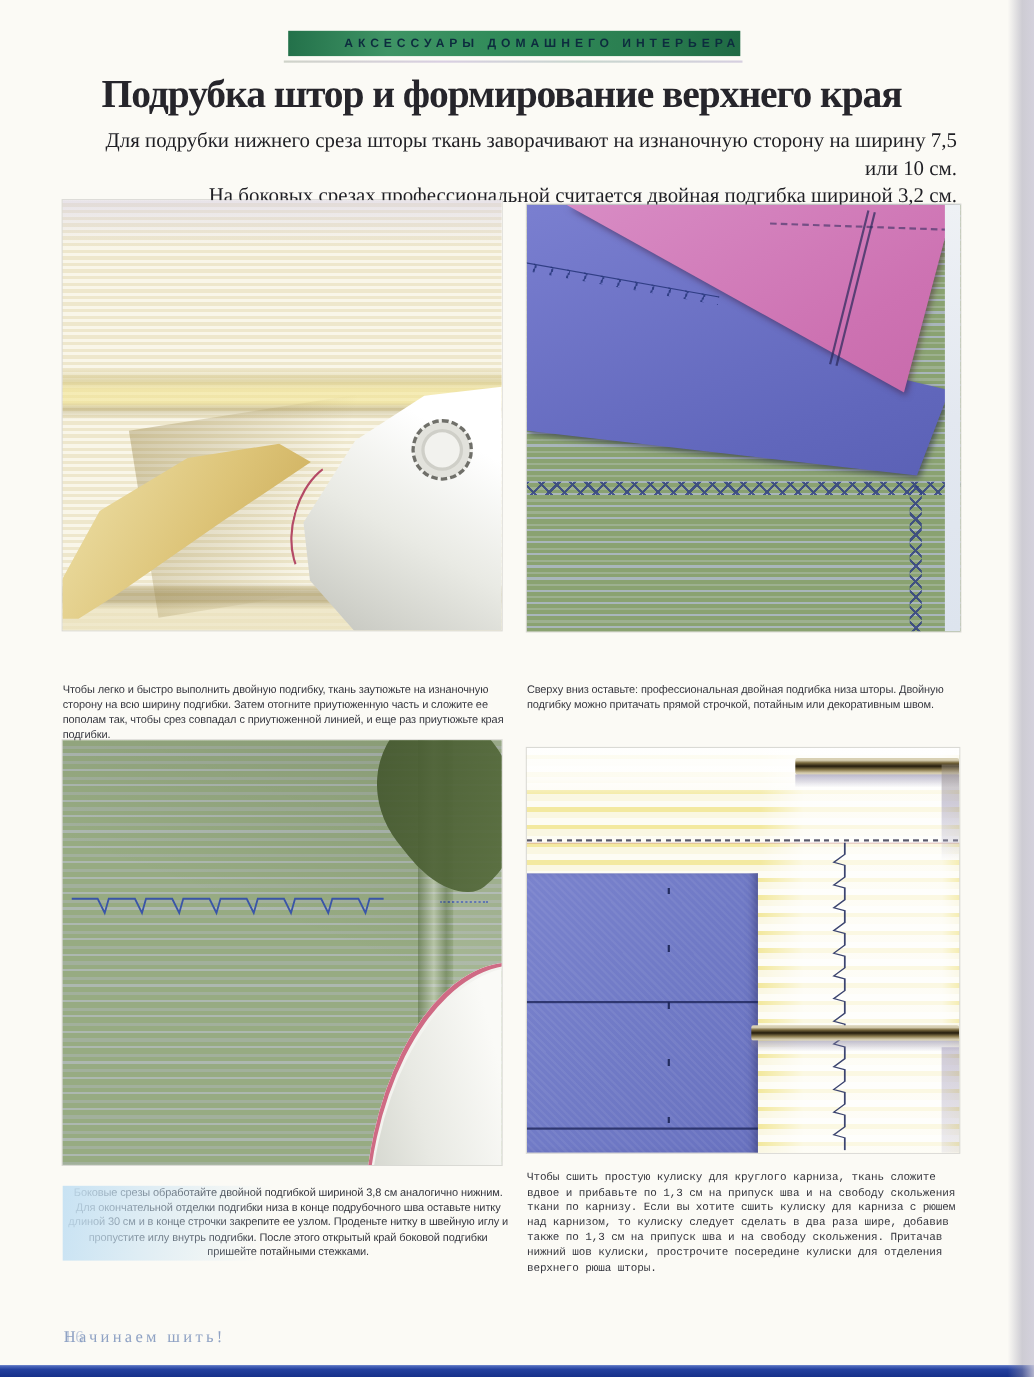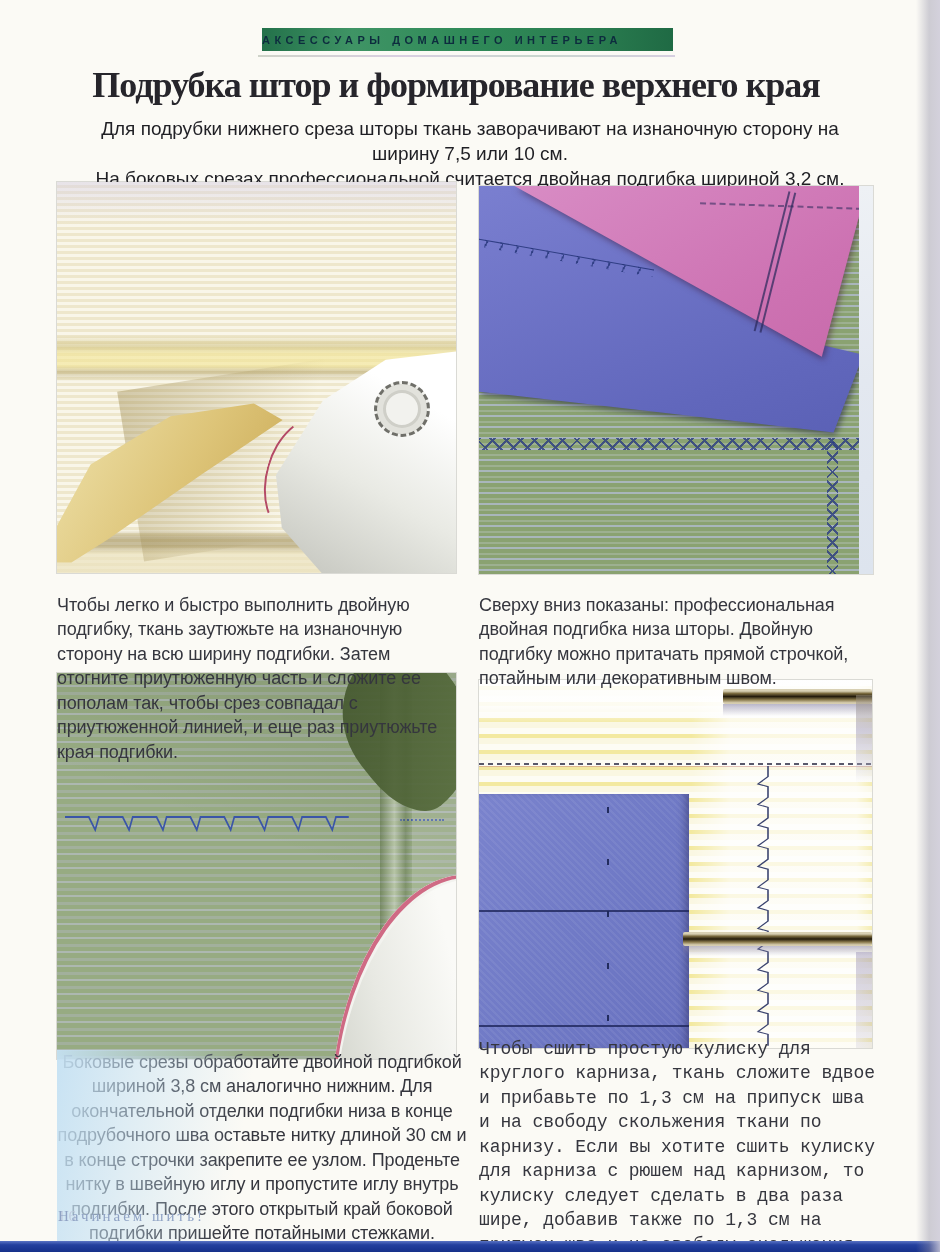--- a/index.html
+++ b/index.html
@@ -3,28 +3,28 @@
 <meta charset="utf-8">
 <style>
   html,body{margin:0;padding:0;background:#e8e8e8;}
   #page{position:relative;width:940px;height:1252px;margin:0 auto;background:#fbfaf5;
         font-family:"Liberation Sans",sans-serif;overflow:hidden;}
   #page *{position:absolute;box-sizing:border-box;}
 
   
   .banner{left:262px;top:28px;width:411px;height:23px;
     background:linear-gradient(90deg,#23714a,#3f9465 22%,#2f8a58 50%,#2a7d50 80%,#1f6a44);
-    display:flex;align-items:center;justify-content:flex-start;
+    display:flex;align-items:center;justify-content:flex-end;
     color:#0d2c3e;font-size:11px;font-weight:bold;letter-spacing:4.5px;white-space:nowrap;}
   .banner-underline{left:258px;top:55px;width:417px;height:2px;
     background:linear-gradient(90deg,#cfd3c9,#d9cfe2 35%,#c8d6ce 65%,#d6cfe0);}
   .title{left:0;top:64px;width:900px;text-align:center;
     font-family:"Liberation Serif",serif;font-size:36px;color:#26252b;letter-spacing:-1px;padding-left:12px;}
-  .intro{left:70px;top:116px;width:800px;text-align:center;
-    font-family:Liberation Sans, sans-serif;font-size:19px;line-height:1.32;color:#1f1f24;}
+  .intro{left:70px;top:116px;width:800px;text-align:right;
+    font-family:Liberation Serif, serif;font-size:19px;line-height:1.32;color:#1f1f24;}
 
   
   .photo{overflow:hidden;box-shadow:0 0 0 1px rgba(70,70,70,.18);}
   .photo *{pointer-events:none;}
 
   
   .photo1{left:57px;top:182px;width:399px;height:391px;
     background:
       linear-gradient(180deg,rgba(214,208,232,.5) 0%,rgba(214,208,232,0) 11%),
       linear-gradient(180deg,rgba(0,0,0,0) 39%,rgba(196,178,96,.45) 42%,rgba(242,228,146,.6) 44% 47%,rgba(160,140,70,.4) 48.5%,rgba(0,0,0,0) 51%),
@@ -116,21 +116,21 @@
   .p4-seam2{left:0;top:91%;width:100%;height:2px;background:rgba(30,38,90,.8);}
   .p4-rod-mid{left:52%;top:68.5%;width:48%;height:14px;}
   .p4-rod-mid-shadow{left:52%;top:calc(68.5% + 14px);width:48%;height:10px;
     background:linear-gradient(180deg,rgba(130,125,162,.5),rgba(130,125,162,0));}
   .p4-right-top{right:0;top:4%;width:16px;height:24%;
     background:linear-gradient(180deg,rgba(150,140,120,.5),rgba(168,162,190,.55) 40%,rgba(190,188,210,.3) 80%,transparent);}
   .p4-right-bottom{right:0;top:74%;width:16px;height:26%;
     background:linear-gradient(180deg,rgba(160,152,185,.5),rgba(160,152,185,.15));}
 
   
-  .caption{font-size:18px;line-height:1.36;color:#35363e;letter-spacing:-.1px;}
+  .caption{font-size:10px;line-height:1.36;color:#35363e;letter-spacing:-.1px;margin-top:28px;}
   .caption1{left:57px;top:593px;width:404px;}
   .caption2{left:479px;top:593px;width:402px;}
   .caption3{left:57px;top:1050px;width:410px;text-align:center;}
   .caption3::before{content:"";position:absolute;inset:0;
     background:linear-gradient(100deg,rgba(197,225,243,.95) 0%,rgba(197,225,243,.5) 20%,rgba(197,225,243,0) 45%);}
   .caption4{left:479px;top:1037px;width:404px;font-family:Liberation Mono, monospace;}
 
   
   .footer{left:58px;top:1208px;font-family:"Liberation Serif",serif;font-size:15px;
     letter-spacing:3px;color:#8fa2c4;white-space:nowrap;}
@@ -209,21 +209,21 @@
       <div class="p4-seam1"></div>
       <div class="p4-seam2"></div>
     </div>
     <div class="rod p4-rod-mid"></div>
     <div class="p4-rod-mid-shadow"></div>
     <div class="p4-right-top"></div>
     <div class="p4-right-bottom"></div>
   </div>
 
   <div class="caption caption1">Чтобы легко и быстро выполнить двойную подгибку, ткань заутюжьте на изнаночную сторону на всю ширину подгибки. Затем отогните приутюженную часть и сложите ее пополам так, чтобы срез совпадал с приутюженной линией, и еще раз приутюжьте края подгибки.</div>
-  <div class="caption caption2">Сверху вниз показаны: профессиональная двойная подгибка низа шторы. Двойную подгибку можно притачать прямой строчкой, потайным или декоративным швом.</div>
+  <div class="caption caption2">Сверху вниз оставьте: профессиональная двойная подгибка низа шторы. Двойную подгибку можно притачать прямой строчкой, потайным или декоративным швом.</div>
   <div class="caption caption3">Боковые срезы обработайте двойной подгибкой шириной 3,8 см аналогично нижним. Для окончательной отделки подгибки низа в конце подрубочного шва оставьте нитку длиной 30 см и в конце строчки закрепите ее узлом. Проденьте нитку в швейную иглу и пропустите иглу внутрь подгибки. После этого открытый край боковой подгибки пришейте потайными стежками.</div>
   <div class="caption caption4">Чтобы сшить простую кулиску для круглого карниза, ткань сложите вдвое и прибавьте по 1,3 см на припуск шва и на свободу скольжения ткани по карнизу. Если вы хотите сшить кулиску для карниза с рюшем над карнизом, то кулиску следует сделать в два раза шире, добавив также по 1,3 см на припуск шва и на свободу скольжения. Притачав нижний шов кулиски, прострочите посередине кулиски для отделения верхнего рюша шторы.</div>
 
   <div class="footer">
     <span class="page-number">16</span>
     <span class="magazine-title">Начинаем шить!</span>
   </div>
   <div class="bottom-bar"></div>
   <div class="right-edge"></div>
 

